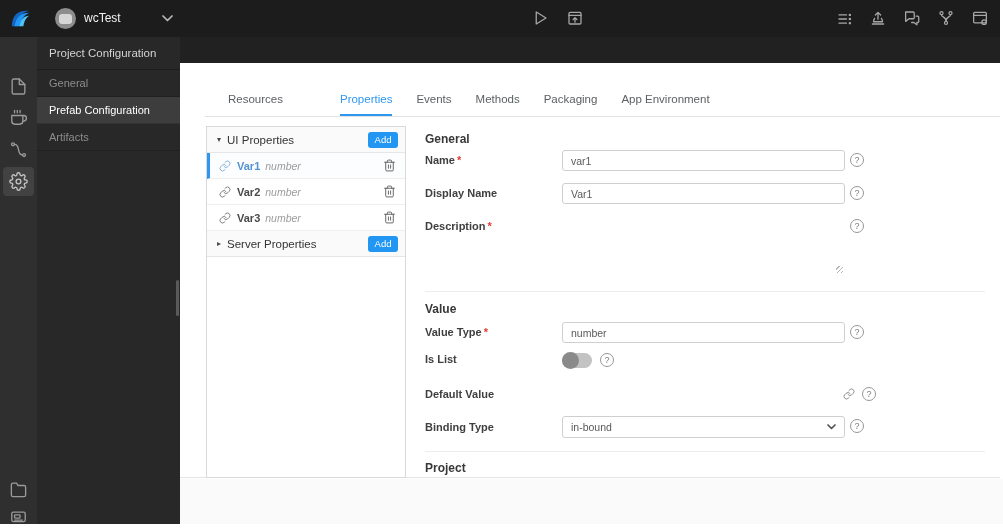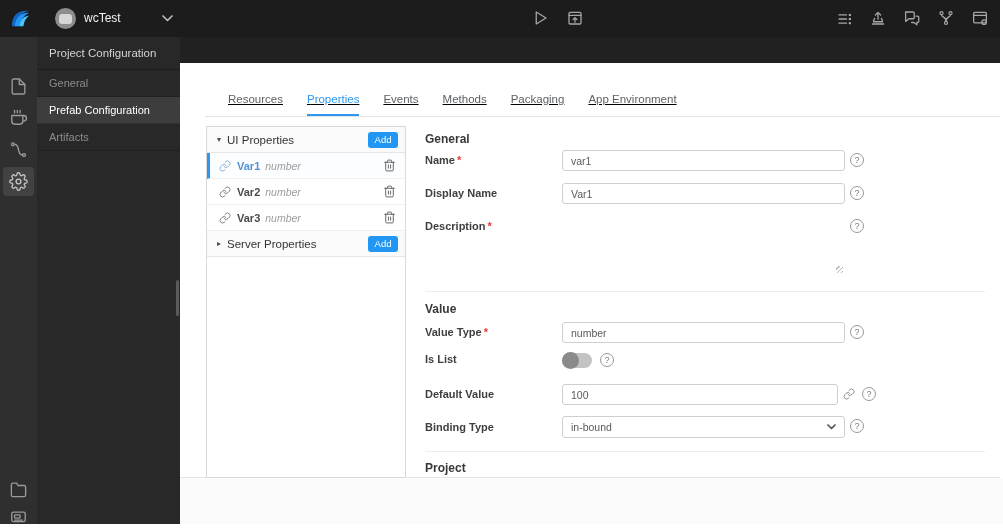--- a/index.html
+++ b/index.html
@@ -46,23 +46,23 @@
   .tabstrip { left:180px; top:37px; width:820px; height:26px; background:#212121; }
   .ed-tab { left:214px; top:44px; height:19px; line-height:19px; padding:0 11px;
             background:#3a3a3a; color:#ededed; font-size:10.5px;
             border-radius:2px 2px 0 0; cursor:pointer; }
 
   
   .content { left:180px; top:63px; width:820px; height:415px; background:#fff;
              border-bottom:1px solid #e4e4e4; }
   .below-fill { left:180px; top:479px; width:823px; height:45px; background:#fafafa; }
 
-  .tabs { left:228px; top:93px; display:flex; gap:24px;text-decoration:underline; }
+  .tabs { left:228px; top:93px; display:flex; gap:24px; }
   .tab { font-size:11.5px; color:#5d6063; padding-bottom:9px; cursor:pointer; }
-  .tab.active { color:#2e97f0; font-weight:500; border-bottom:2px solid #2e97f0; }
+  .tab.active { color:#2e97f0; font-weight:500; border-bottom:2px solid #2e97f0;margin-left:33px; }
   .tabs-line { left:205px; top:116px; width:795px; height:1px; background:#e3e3e3; }
 
   
   .plist { left:206px; top:126px; width:200px; height:352px; background:#fff;
            border:1px solid #d9d9d9; }
   .grp { height:26px; display:flex; align-items:center; padding:0 7px 0 10px;
          background:#fafafa; border-bottom:1px solid #e6e6e6; cursor:pointer; }
   .grp .caret { font-size:8px; color:#4a4a4a; margin-right:6px; }
   .grp .glabel { flex:1; font-size:11.5px; font-weight:500; color:#333; }
   .add-btn { width:30px; height:16px; background:#2196f3; border:none; border-radius:3px;
@@ -335,21 +335,20 @@
   <input class="fin" style="left: 562px; top: 322px;" value="number">
   <div class="abs help" style="left:850px;top:325px">?</div>
 
   <div class="abs flabel" style="left:425px;top:352px;line-height:15px">Is List</div>
   <div class="abs toggle">
     <span class="knob"></span>
   </div>
   <div class="abs help" style="left:600px;top:353px">?</div>
 
   <div class="abs flabel" style="left:425px;top:384px;line-height:21px">Default Value</div>
-  <input class="fin" style="left: 562px; top: 384px; width: 276px;" value="100">
   <div class="abs bind-ic">
     <svg class="stro" viewBox="0 0 24 24" stroke-width="2.2">
       <path d="M10 13a5 5 0 0 0 7.54.54l3-3a5 5 0 0 0-7.07-7.07l-1.72 1.71"></path>
       <path d="M14 11a5 5 0 0 0-7.54-.54l-3 3a5 5 0 0 0 7.07 7.07l1.71-1.71"></path>
     </svg>
   </div>
   <div class="abs help" style="left:862px;top:387px">?</div>
 
   <div class="abs flabel" style="left:425px;top:416px;line-height:22px">Binding Type</div>
   <select class="fin" style="left:562px;top:416px;height:22px">

